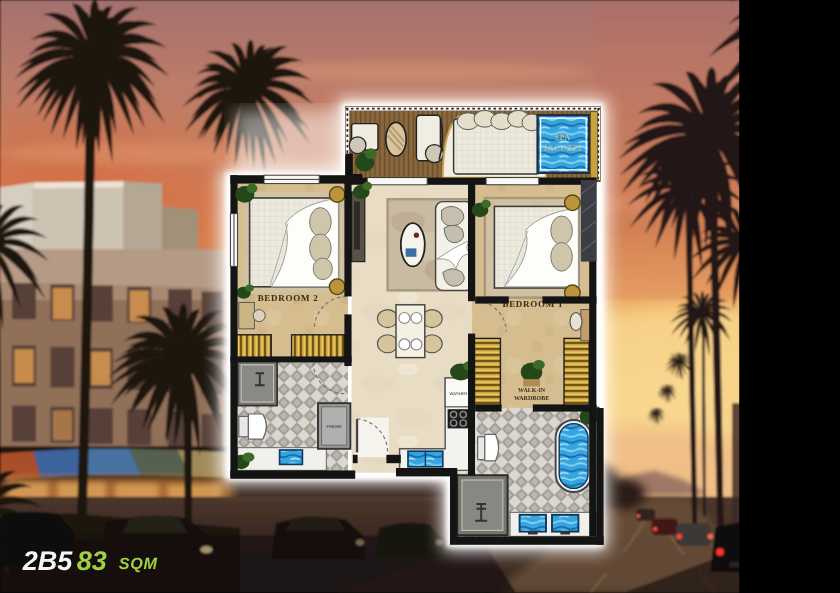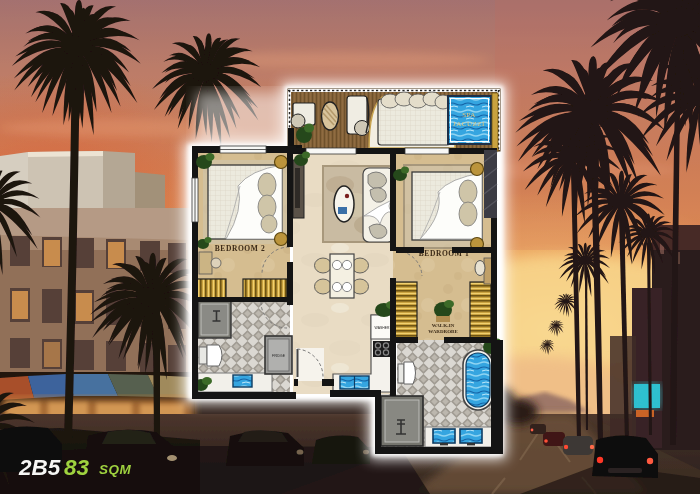--- a/index.html
+++ b/index.html
@@ -1,16 +1,16 @@
 <!DOCTYPE html>
 <html><head>
 <meta charset="utf-8">
 <style>
   html,body{margin:0;padding:0;background:#000;}
-  #stage{position:relative;width:700px;height:494px;overflow:hidden;font-family:"Liberation Sans",sans-serif;}
+  #stage{position:relative;width:616px;height:494px;overflow:hidden;font-family:"Liberation Sans",sans-serif;}
   svg{display:block;}
 </style>
 </head>
 <body>
 <div id="stage">
 <svg width="700" height="494" viewBox="0 0 700 494" xmlns="http://www.w3.org/2000/svg">
 <defs>
 
   <linearGradient id="sky" x1="0" y1="0" x2="0" y2="1">
     <stop offset="0" stop-color="#a4716f"></stop>

